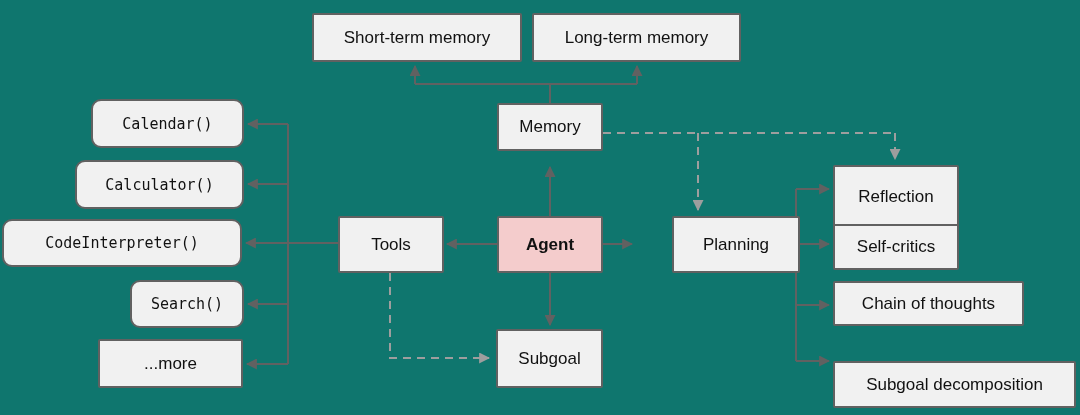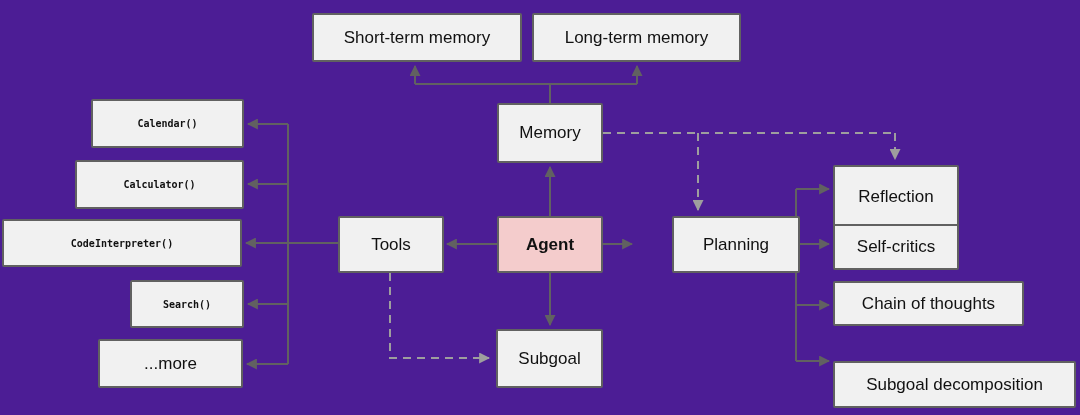--- a/index.html
+++ b/index.html
@@ -1,20 +1,20 @@
 <!DOCTYPE html>
 <html><head>
 <meta charset="utf-8">
 <style>
   html, body { margin: 0; padding: 0; background: #ffffff; }
   .canvas {
     position: relative;
     width: 1080px;
     height: 415px;
-    background: #4c1d95;
+    background: #0f766e;
     font-family: "Liberation Sans", sans-serif;
     overflow: hidden;
   }
   .connector-layer {
     position: absolute;
     left: 0; top: 0;
     width: 1080px; height: 415px;
   }
   .node {
     position: absolute;
@@ -28,27 +28,28 @@
     font-size: 17px;
     color: #111111;
     white-space: nowrap;
   }
   .node.agent {
     background: #f4cccc;
     font-weight: bold;
   }
   .node.mono {
     font-family: "DejaVu Sans Mono", monospace;
-    font-weight: bold;
-    font-size: 10px;
+    font-weight: normal;
+    font-size: 15px;
+    border-radius: 10px;
   }
   
   .n-short-term { left: 312px; top: 13px;  width: 210px; height: 49px; }
   .n-long-term  { left: 532px; top: 13px;  width: 209px; height: 49px; }
-  .n-memory     { left: 497px; top: 103px; width: 106px; height: 60px; }
+  .n-memory     { left: 497px; top: 103px; width: 106px; height: 48px; }
   .n-tools      { left: 338px; top: 216px; width: 106px; height: 57px; }
   .n-agent      { left: 497px; top: 216px; width: 106px; height: 57px; }
   .n-planning   { left: 635px; top: 216px; width: 128px; height: 57px; margin-left: 37px; }
   .n-action     { left: 496px; top: 329px; width: 107px; height: 59px; }
   
   .n-calendar        { left: 91px;  top: 99px;  width: 153px; height: 49px; }
   .n-calculator      { left: 75px;  top: 160px; width: 169px; height: 49px; }
   .n-codeinterpreter { left: 2px;   top: 219px; width: 240px; height: 48px; }
   .n-search          { left: 130px; top: 280px; width: 114px; height: 48px; }
   .n-more            { left: 98px;  top: 339px; width: 145px; height: 49px; }

